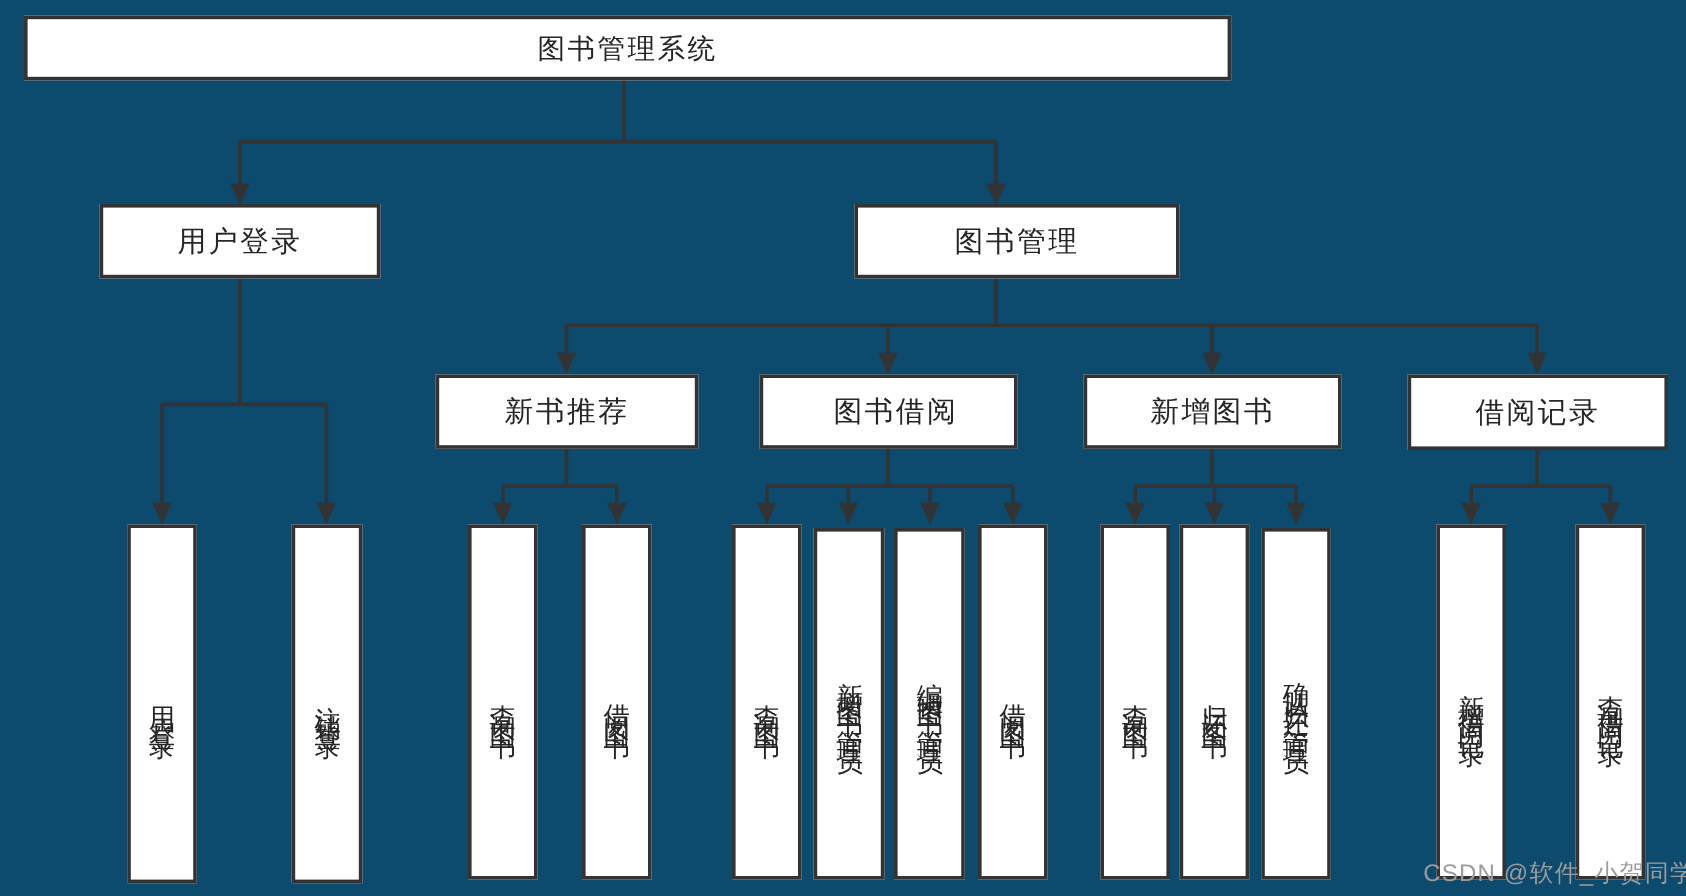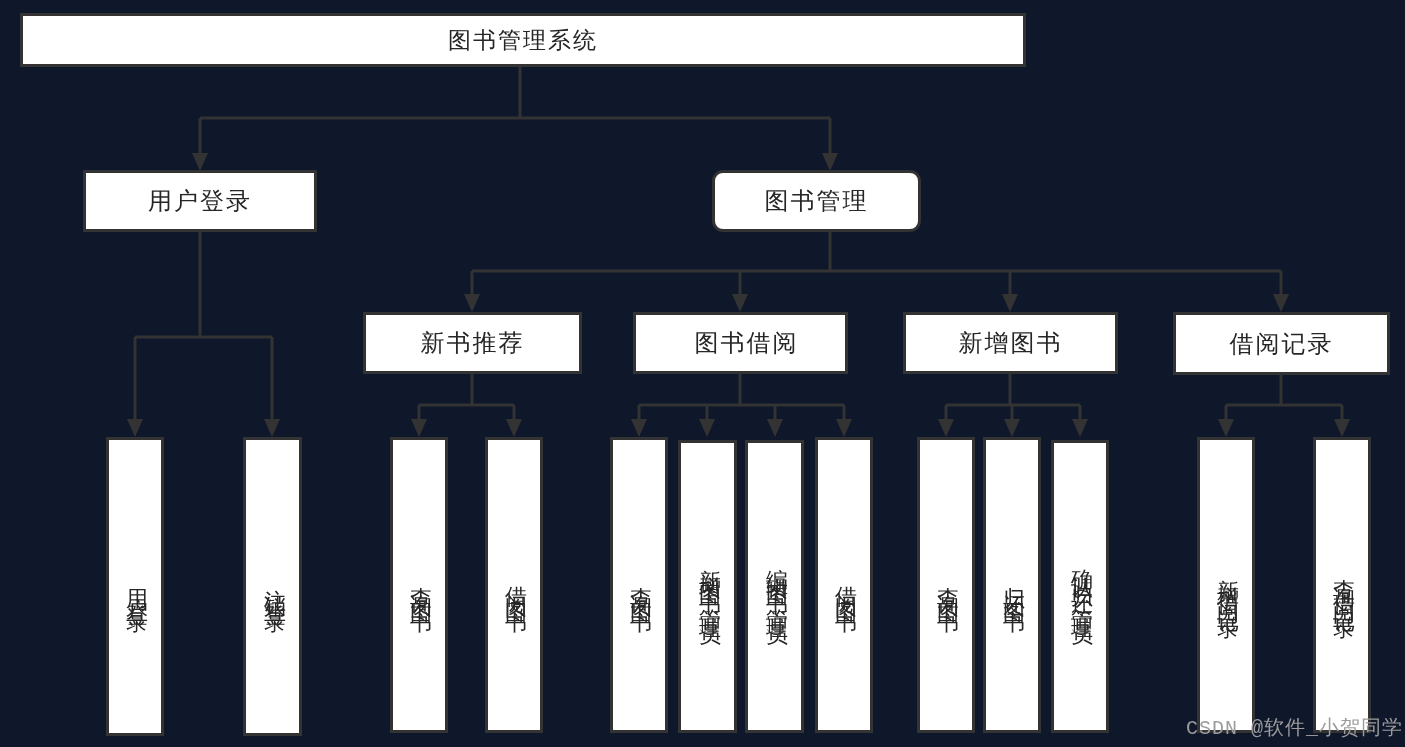--- a/index.html
+++ b/index.html
@@ -1,21 +1,21 @@
 <!DOCTYPE html>
 <html><head>
 <meta charset="utf-8">
 <style>
   html, body { margin: 0; padding: 0; background: #ffffff; }
   .canvas {
     position: relative;
     width: 1405px;
     height: 747px;
-    background: #0f172a;
-    font-family: Liberation Mono, monospace;
+    background: #0c4a6e;
+    font-family: Liberation Sans, sans-serif;
     overflow: hidden;
   }
   .edges { position: absolute; left: 0; top: 0; z-index: 1; }
   .edges path { stroke: #333333; stroke-width: 3; fill: none; }
   .edges polygon { fill: #333333; stroke: none; }
   .box {
     position: absolute;
     z-index: 2;
     box-sizing: border-box;
     border: 3px solid #333333;
@@ -87,21 +87,21 @@
     <polygon points="1072,419 1088,419 1080,437"></polygon>
 
     <path d="M1281 374 V405 M1226 405 H1342 M1226 405 V422 M1342 405 V422"></path>
     <polygon points="1218,419 1234,419 1226,437"></polygon>
     <polygon points="1334,419 1350,419 1342,437"></polygon>
   </svg>
 
   <div class="box hbox root" style="left:20px; top:13px; width:1006px; height:54px;">图书管理系统</div>
 
   <div class="box hbox" style="left:83px; top:170px; width:234px; height:62px;">用户登录</div>
-  <div class="box hbox" style="left:712px; top:170px; width:209px; height:62px;border-radius:11px;">图书管理</div>
+  <div class="box hbox" style="left:712px; top:170px; width:271px; height:62px;">图书管理</div>
 
   <div class="box hbox" style="left:363px; top:312px; width:219px; height:62px;">新书推荐</div>
   <div class="box hbox" style="left:633px; top:312px; width:215px; height:62px;padding-left:12px;">图书借阅</div>
   <div class="box hbox" style="left:903px; top:312px; width:215px; height:62px;">新增图书</div>
   <div class="box hbox" style="left:1173px; top:312px; width:217px; height:63px;">借阅记录</div>
 
   <div class="box vbox" style="left:106px; top:437px; width:58px; height:299px;">用户登录</div>
   <div class="box vbox" style="left:243px; top:437px; width:59px; height:299px;">注销登录</div>
 
   <div class="box vbox" style="left:390px; top:437px; width:58px; height:296px;">查询图书</div>

